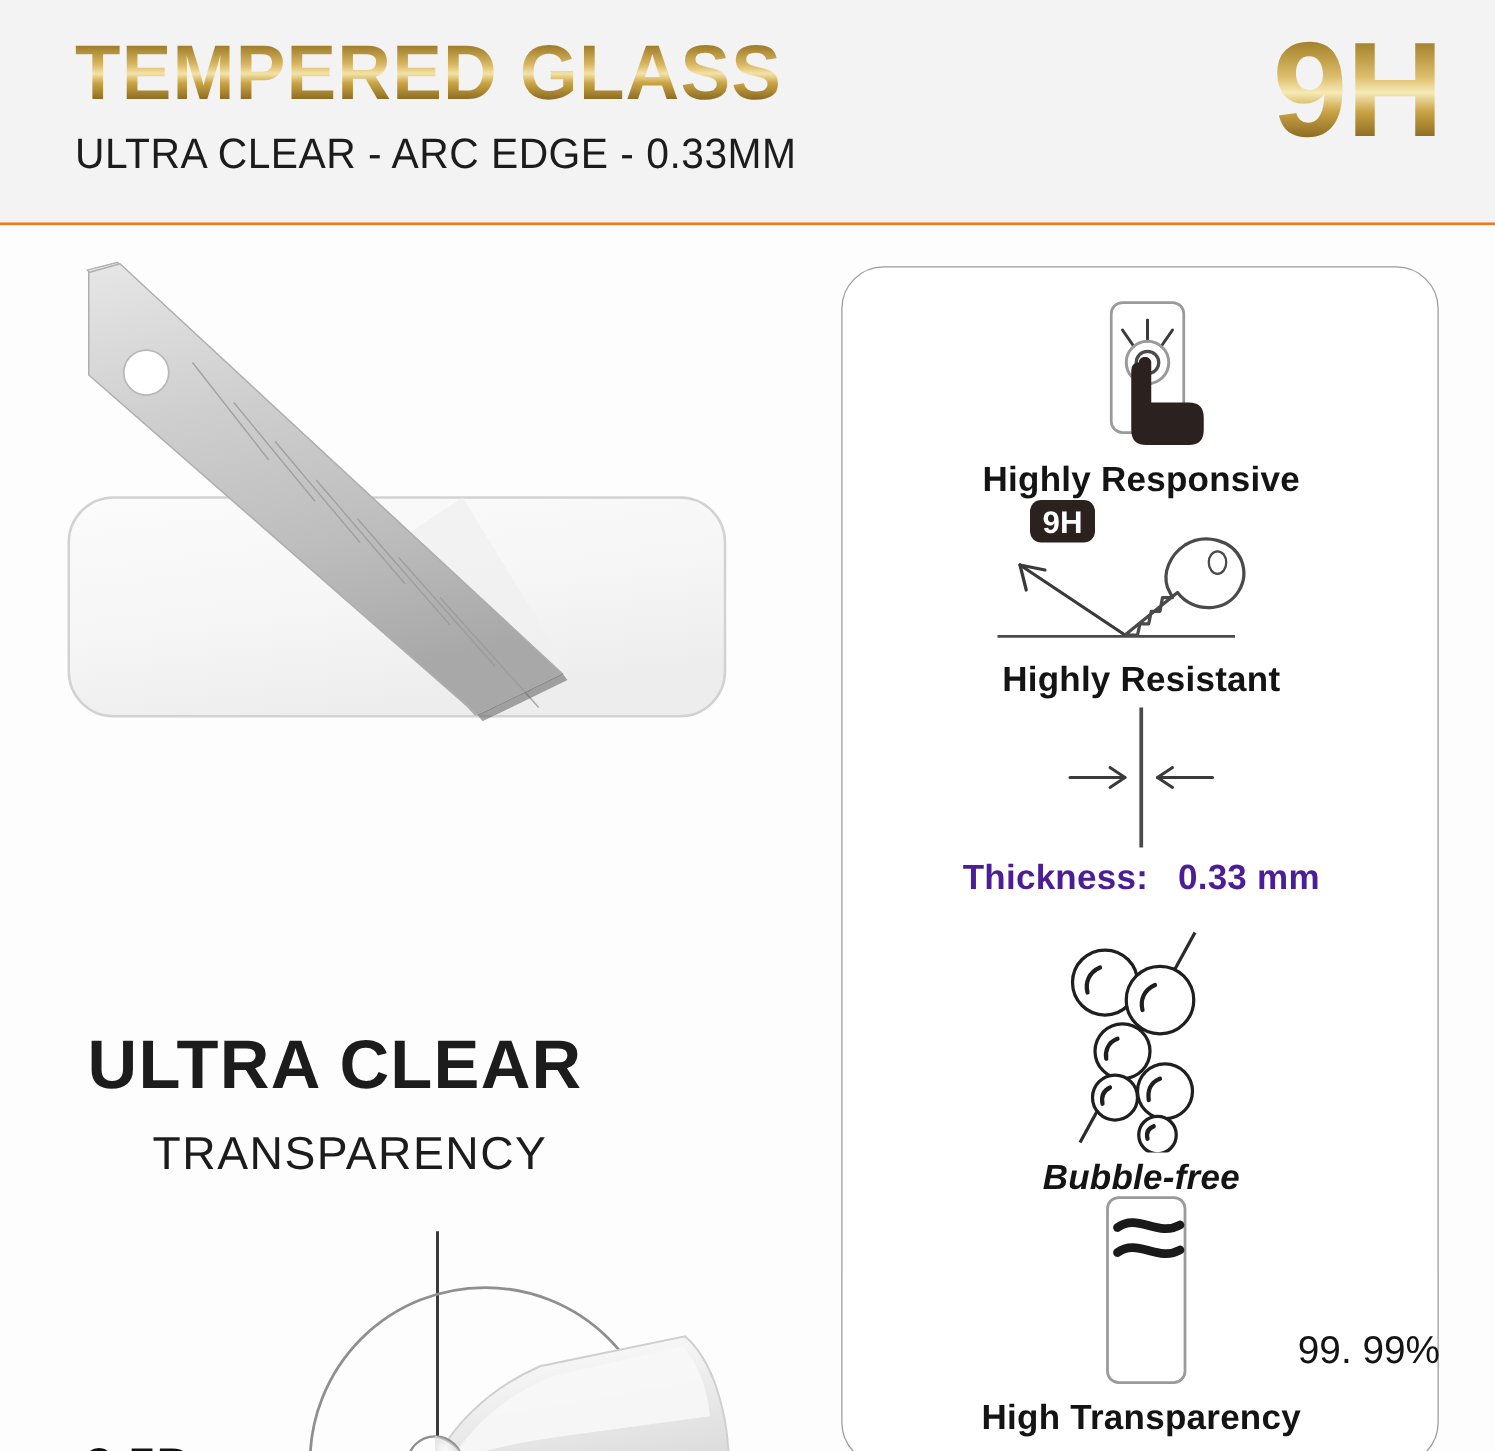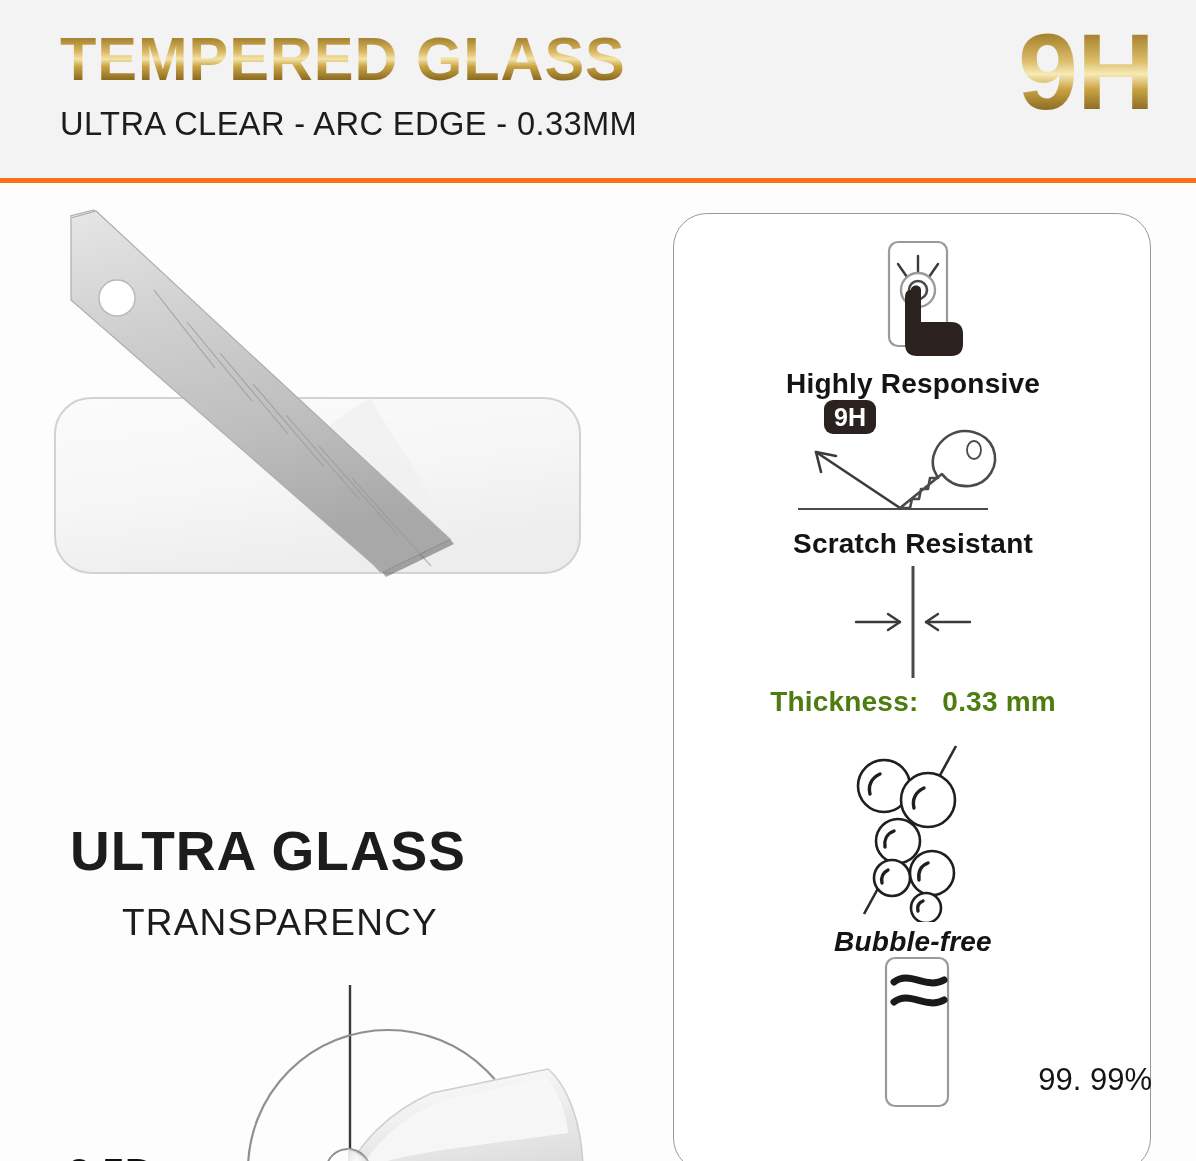--- a/index.html
+++ b/index.html
@@ -9,21 +9,21 @@
     font-family:"Liberation Sans", sans-serif;
     overflow:hidden;
     position:relative;
   }
   #page{position:relative;width:1196px;height:1161px;background:#fdfdfd;overflow:hidden;}
 
   
   #header{
     position:absolute;left:0;top:0;width:1196px;height:178px;
     background:#f3f3f3;
-    border-bottom:5px solid #f97316;
+    border-bottom:2px solid #f97316;
   }
   #title-block{position:absolute;left:60px;top:28px;}
   #main-title{
     font-size:62px;font-weight:bold;letter-spacing:1px;line-height:1;
     font-family:"Liberation Sans", sans-serif;
     background:linear-gradient(180deg,#6e5418 0%,#a07d2a 14%,#d9b661 38%,#f3e3a8 50%,#caa444 62%,#8a6a22 84%,#705318 100%);
     -webkit-background-clip:text;background-clip:text;
     -webkit-text-fill-color:transparent;color:transparent;
     white-space:nowrap;
     transform:scaleX(0.96);transform-origin:left center;
@@ -76,21 +76,21 @@
   .feature-icon{display:block;margin:0 auto;}
   .feature-label{
     font-size:28px;font-weight:bold;color:#141414;letter-spacing:0.2px;
     line-height:1;margin-top:6px;white-space:nowrap;
   }
   #f-responsive{top:18px;}
   #f-scratch{top:182px;}
   #f-thickness{top:348px;}
   #f-bubble{top:528px;font-style:italic;}
   #f-transparency{top:740px;}
-  #thickness-label{font-size:28px;font-weight:bold;color:#4d7c0f;white-space:pre;}
+  #thickness-label{font-size:28px;font-weight:bold;color:#4c1d95;white-space:pre;}
   #transparency-pct{
     position:absolute;left:0;width:478px;text-align:right;
     top:108px;font-size:31px;font-weight:500;color:#141414;white-space:pre;
     letter-spacing:0px;
   }
   .svgwrap{position:relative;}
 </style>
 </head>
 <body>
 
@@ -150,21 +150,21 @@
           </g>
 
           <circle cx="77" cy="100" r="18" fill="#ffffff" stroke="#b8b8b8" stroke-width="1.4"></circle>
 
           <path d="M 31 20 L 56 13 L 410 341 L 404 347 Z" fill="#cfcfcf" opacity="0.0"></path>
           <path d="M 342 374 L 410 341 L 414 346 L 346 379 Z" fill="#5f5f5f" opacity="0.55"></path>
         </g>
       </svg>
     </div>
 
-    <div id="ultra-clear-text">ULTRA GLASS</div>
+    <div id="ultra-clear-text">ULTRA CLEAR</div>
     <div id="transparency-text">TRANSPARENCY</div>
 
     <div id="arc-figure">
       <svg width="600" height="340" viewBox="0 0 600 340">
         <defs>
           <linearGradient id="edgeGrad" x1="0" y1="0" x2="0.2" y2="1">
             <stop offset="0%" stop-color="#ffffff"></stop>
             <stop offset="28%" stop-color="#f0f0f0"></stop>
             <stop offset="60%" stop-color="#dddddd"></stop>
             <stop offset="100%" stop-color="#c9c9c9"></stop>
@@ -256,21 +256,21 @@
                    L 142 82 L 150 82
                    L 146 74
                    C 142 62, 148 48, 160 40
                    C 176 30, 198 36, 205 52
                    C 212 70, 200 88, 182 90
                    C 170 91, 160 86, 154 78
                    L 112 112 Z"></path>
           <ellipse cx="186" cy="54" rx="7" ry="9" stroke-width="1.8"></ellipse>
         </g>
       </svg>
-      <div class="feature-label">Scratch Resistant</div>
+      <div class="feature-label">Highly Resistant</div>
     </div>
 
     <div class="feature" id="f-thickness">
       <svg class="feature-icon" width="150" height="120" viewBox="0 0 150 120">
         <line x1="75" y1="4" x2="75" y2="116" stroke="#4a4a4a" stroke-width="3"></line>
         <g stroke="#3a3a3a" stroke-width="2.4" fill="none" stroke-linecap="round">
           <line x1="18" y1="60" x2="62" y2="60"></line>
           <path d="M 62 60 L 50 52 M 62 60 L 50 68"></path>
           <line x1="132" y1="60" x2="88" y2="60"></line>
           <path d="M 88 60 L 100 52 M 88 60 L 100 68"></path>
@@ -308,17 +308,18 @@
       <div class="svgwrap">
         <svg class="feature-icon" width="130" height="160" viewBox="0 0 130 160">
           <rect x="38" y="4" width="62" height="148" rx="9" ry="9" fill="#ffffff" stroke="#9a9a9a" stroke-width="2.2"></rect>
           <g stroke="#1a1a1a" stroke-width="7" fill="none" stroke-linecap="round">
             <path d="M 46 28 C 62 16, 78 36, 96 26"></path>
             <path d="M 46 48 C 62 36, 78 56, 96 46"></path>
           </g>
         </svg>
         <div id="transparency-pct">99. 99%</div>
       </div>
+      <div class="feature-label">High Transparency</div>
     </div>
 
   </div>
 
 </div>
 
 </body></html>

